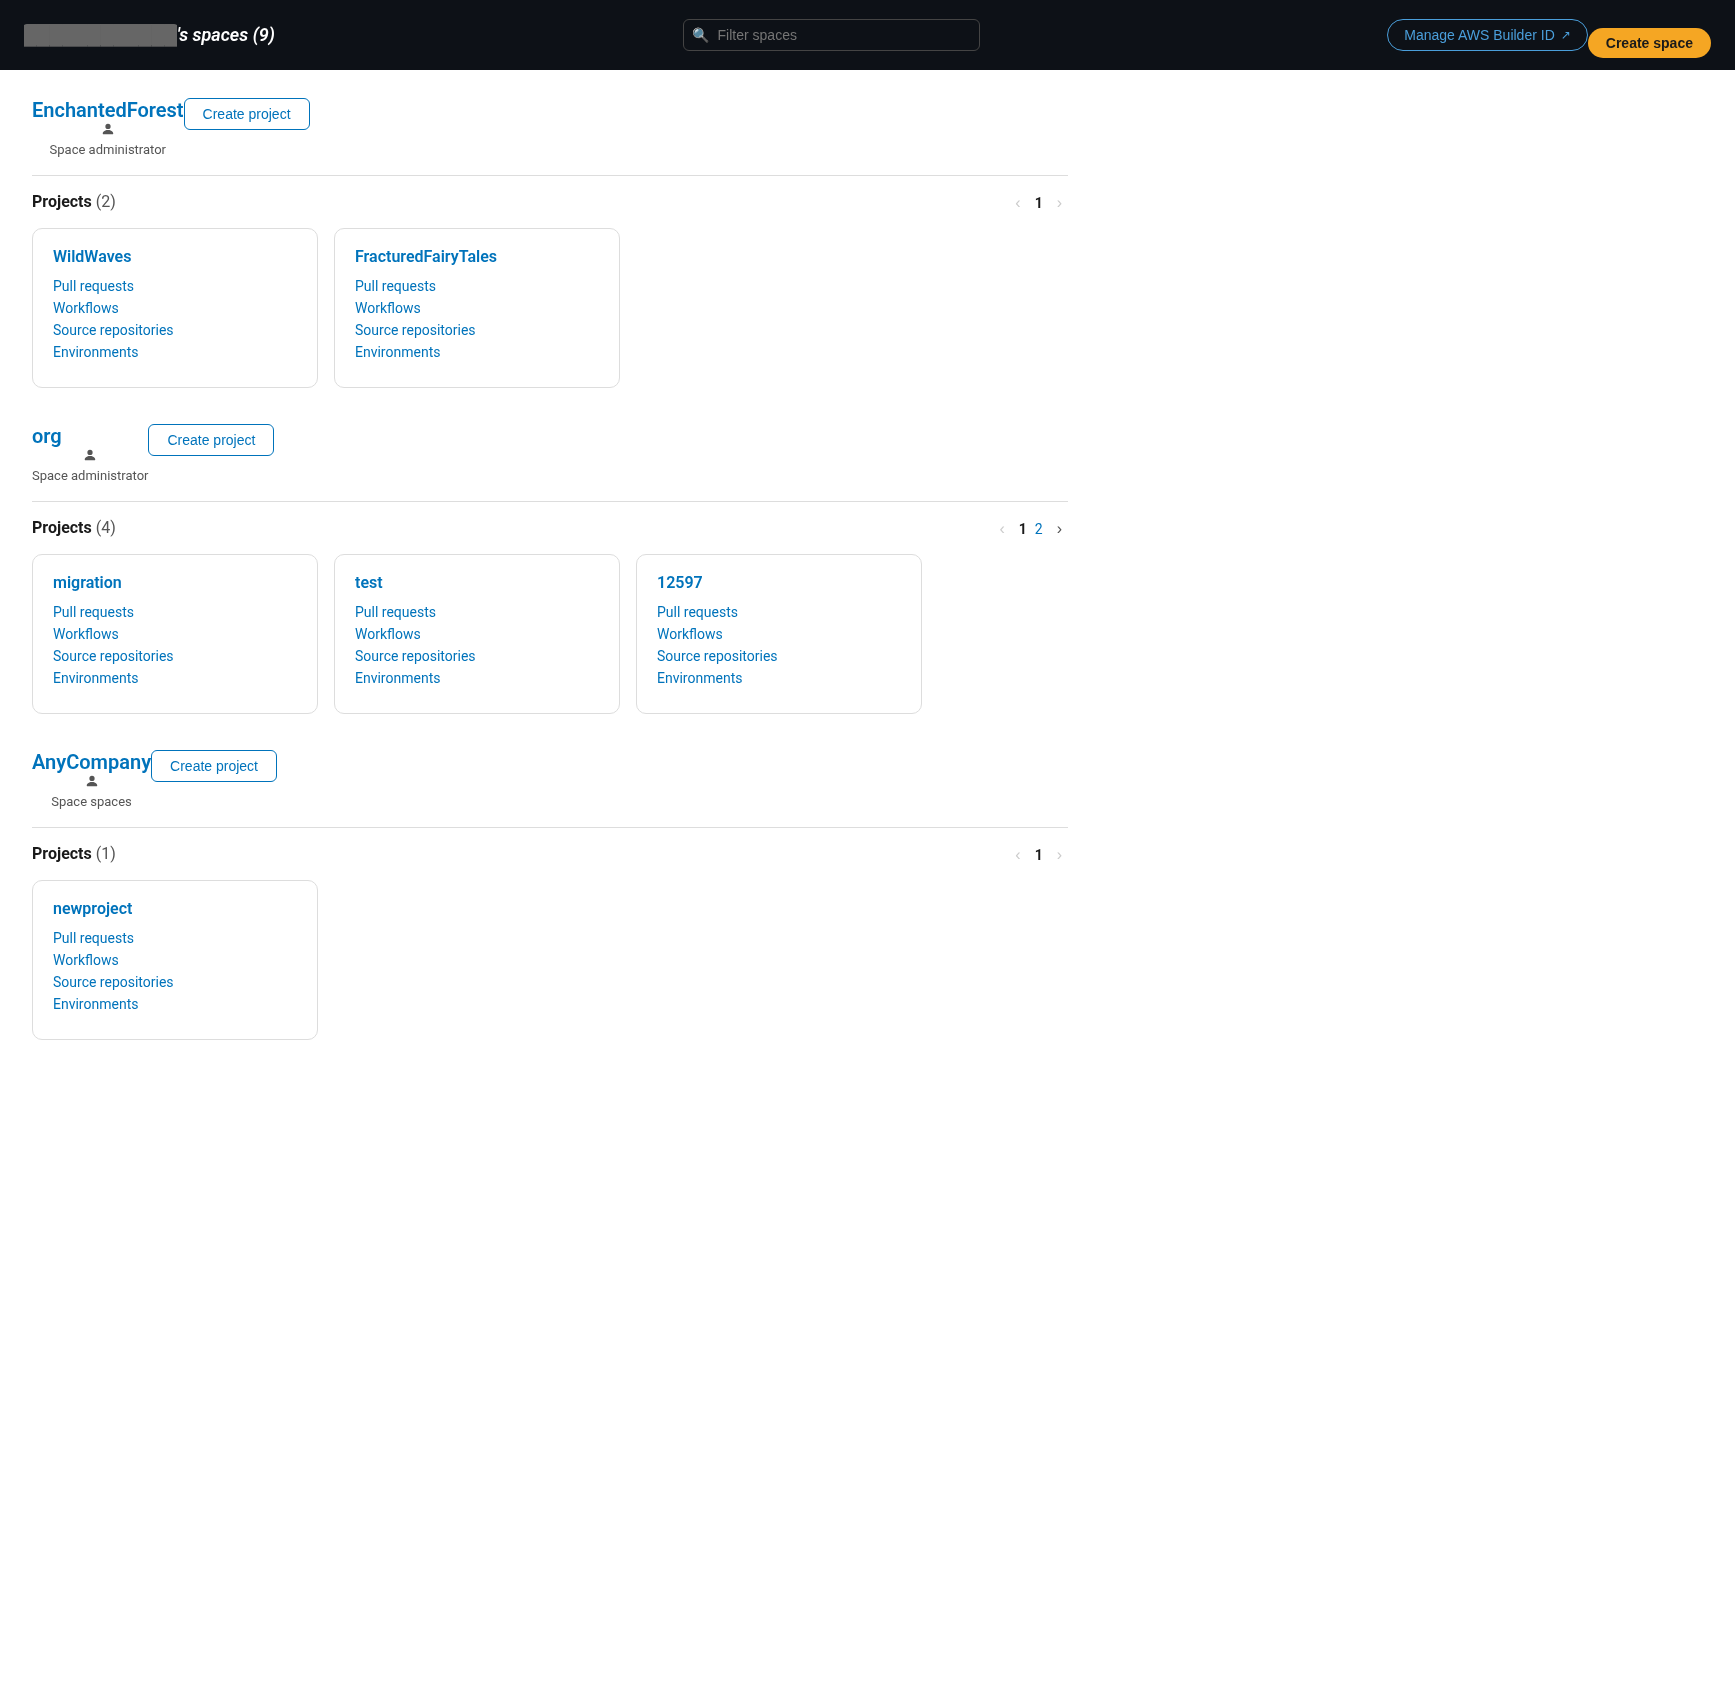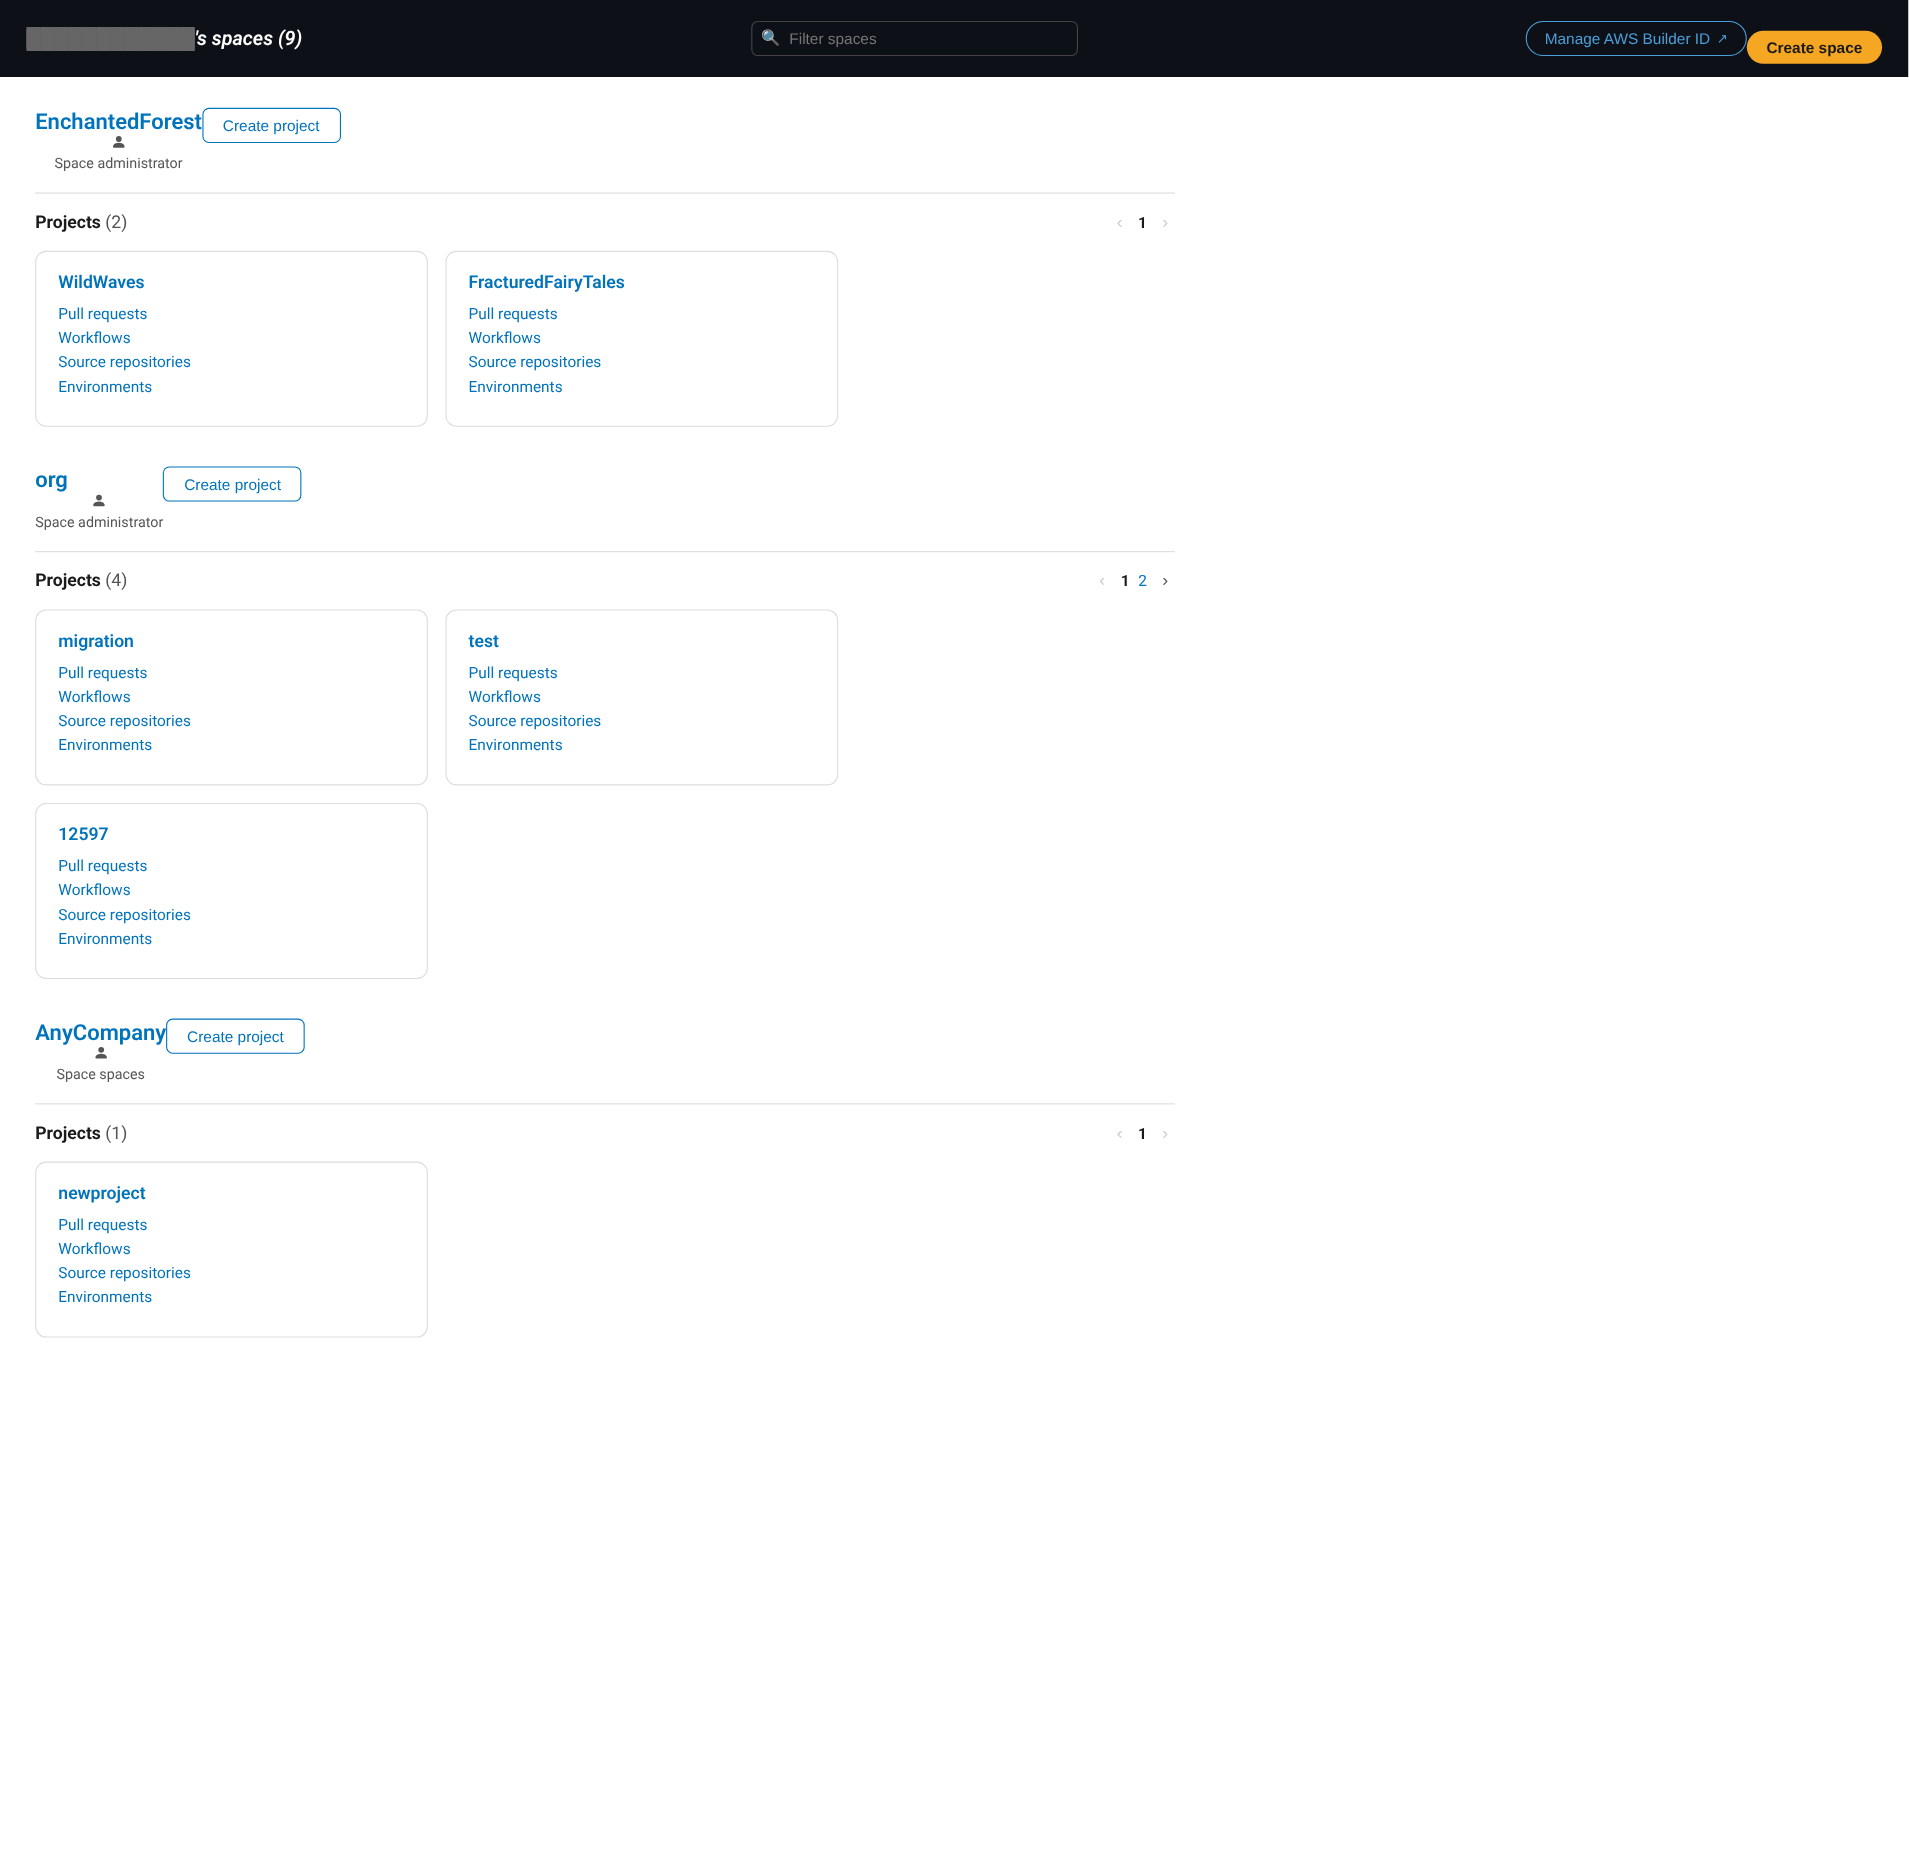--- a/index.html
+++ b/index.html
@@ -95,21 +95,21 @@
     .page-btn:disabled { color: #ccc; cursor: default; }
     .page-num { font-size: 14px; font-weight: 700; color: #1a1a1a; }
     .page-num-inactive { font-size: 14px; color: #0073bb; cursor: pointer; }
 
     
     .projects-grid { display: flex; gap: 16px; flex-wrap: wrap; }
     .project-card {
       border: 1px solid #ddd;
       border-radius: 10px;
       padding: 18px 20px;
-      width: 357px;
+      width: 286px;
       min-height: 160px;
     }
     .project-card-name { color: #0073bb; font-size: 16px; font-weight: 600; margin-bottom: 12px; cursor: pointer; }
     .project-link { display: block; color: #0073bb; font-size: 14px; margin-bottom: 6px; cursor: pointer; text-decoration: none; }
   </style>
 </head>
 <body>
 
 <div class="header">
   <div class="header-left">

